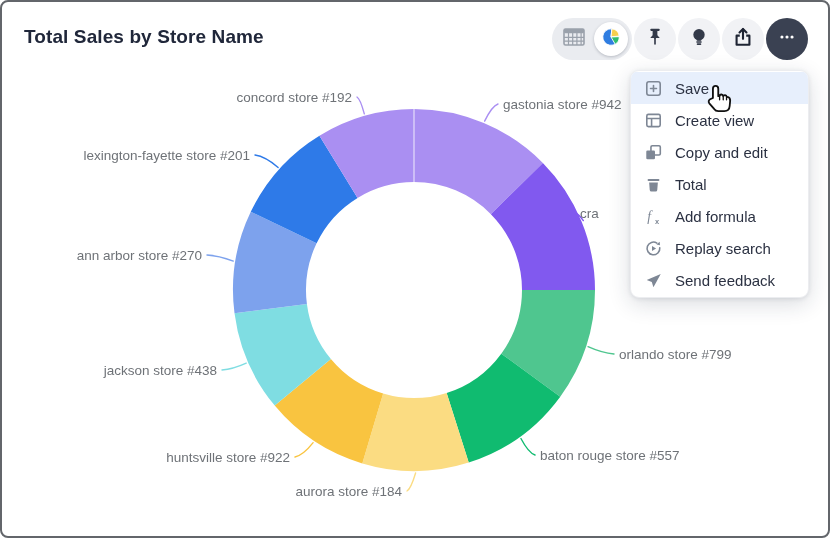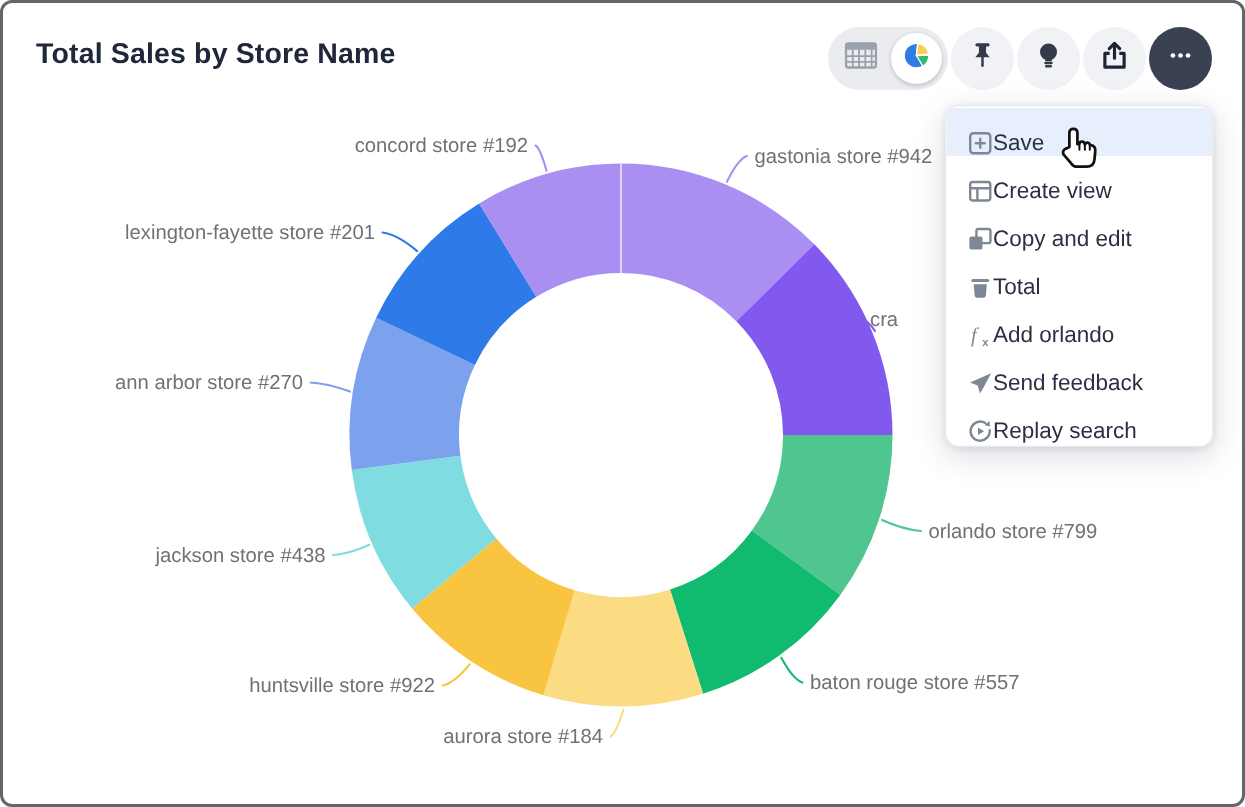--- a/index.html
+++ b/index.html
@@ -43,21 +43,21 @@
   
   #chart-svg { position:absolute; left:0; top:0; z-index:1; }
   
   .menu {
     position:absolute; left:628px; top:68px; width:179px; z-index:5;
     background:#fff; border:1px solid #ecedf0; border-radius:9px;
     box-shadow:0 6px 22px rgba(25,35,60,.16), 0 1px 4px rgba(25,35,60,.10);
     padding:1px 0; overflow:hidden;
   }
   .menu-item {
-    display:flex; align-items:flex-end; 
+    display:flex; align-items:center; gap:13px;
     height:32px; padding:0 14px; cursor:pointer;
   }
   .menu-item.highlight { background:#e7effc; }
   .menu-item .mi { width:17px; height:17px; flex:0 0 17px; display:flex; align-items:center; justify-content:center; }
   .menu-item .ml { font-size:15px; color:#2b3142; white-space:nowrap; }
   
   .cursor { position:absolute; left:702px; top:82px; z-index:10; pointer-events:none; }
 </style>
 </head>
 <body>
@@ -197,39 +197,39 @@
       </span>
       <span class="ml">Total</span>
     </div>
     <div class="menu-item">
       <span class="mi">
         <svg width="17" height="17" viewBox="0 0 16 16">
           <text x="2.2" y="12.2" font-family="Liberation Serif, serif" font-style="italic" font-size="13" fill="#7e8795">f</text>
           <text x="9.3" y="14.6" font-family="Liberation Sans, sans-serif" font-size="7" font-weight="bold" fill="#7e8795">x</text>
         </svg>
       </span>
-      <span class="ml">Add orlando</span>
-    </div>
-    <div class="menu-item">
-      <span class="mi">
-        <svg width="17" height="17" viewBox="0 0 16 16">
-          <path d="M14.8 1.8 L1.6 7.6 L6.4 9.4 L7.9 14.4 L10.3 10.2 Z" fill="#7e8795"></path>
-        </svg>
-      </span>
-      <span class="ml">Send feedback</span>
+      <span class="ml">Add formula</span>
     </div>
     <div class="menu-item">
       <span class="mi">
         <svg width="17" height="17" viewBox="0 0 16 16">
           <path d="M11.2 2.9 A6 6 0 1 0 13.9 7.3" fill="none" stroke="#7e8795" stroke-width="1.5" stroke-linecap="round"></path>
           <path d="M13.8 1.6 L14.1 5 L10.8 4.2 Z" fill="#7e8795"></path>
           <path d="M6.6 5.6 L10.4 8 L6.6 10.4 Z" fill="#7e8795"></path>
         </svg>
       </span>
       <span class="ml">Replay search</span>
+    </div>
+    <div class="menu-item">
+      <span class="mi">
+        <svg width="17" height="17" viewBox="0 0 16 16">
+          <path d="M14.8 1.8 L1.6 7.6 L6.4 9.4 L7.9 14.4 L10.3 10.2 Z" fill="#7e8795"></path>
+        </svg>
+      </span>
+      <span class="ml">Send feedback</span>
     </div>
   </div>
 
   <div class="cursor">
     <svg width="30" height="34" viewBox="0 0 24 28">
       <path d="M9.2 1.6 c1.3 0 2.2 .9 2.2 2.3 V10 l1.1 -.2 c.3 -1.7 2.7 -1.5 2.9 .2 l.3 0 c.3 -1.3 2.4 -1.1 2.6 .5 l.4 .05 c1.9 .2 2.6 1.2 2.5 3.2 l-.4 4.4 c-.2 2.6 -1.7 4.2 -4.4 4.2 h-5 c-1.5 0 -2.6 -.6 -3.4 -1.8 L4 15.9 c-.9 -1.3 -.5 -2.7 .7 -3.3 l2.3 -1.1 V3.9 C7 2.5 7.9 1.6 9.2 1.6 Z" fill="#fff" stroke="#111" stroke-width="1.5" stroke-linejoin="round"></path>
       <path d="M12.5 10.2 V13 M15.5 10.4 V13 M18.2 10.9 V13" stroke="#111" stroke-width="1.1" stroke-linecap="round" fill="none"></path>
     </svg>
   </div>
 

